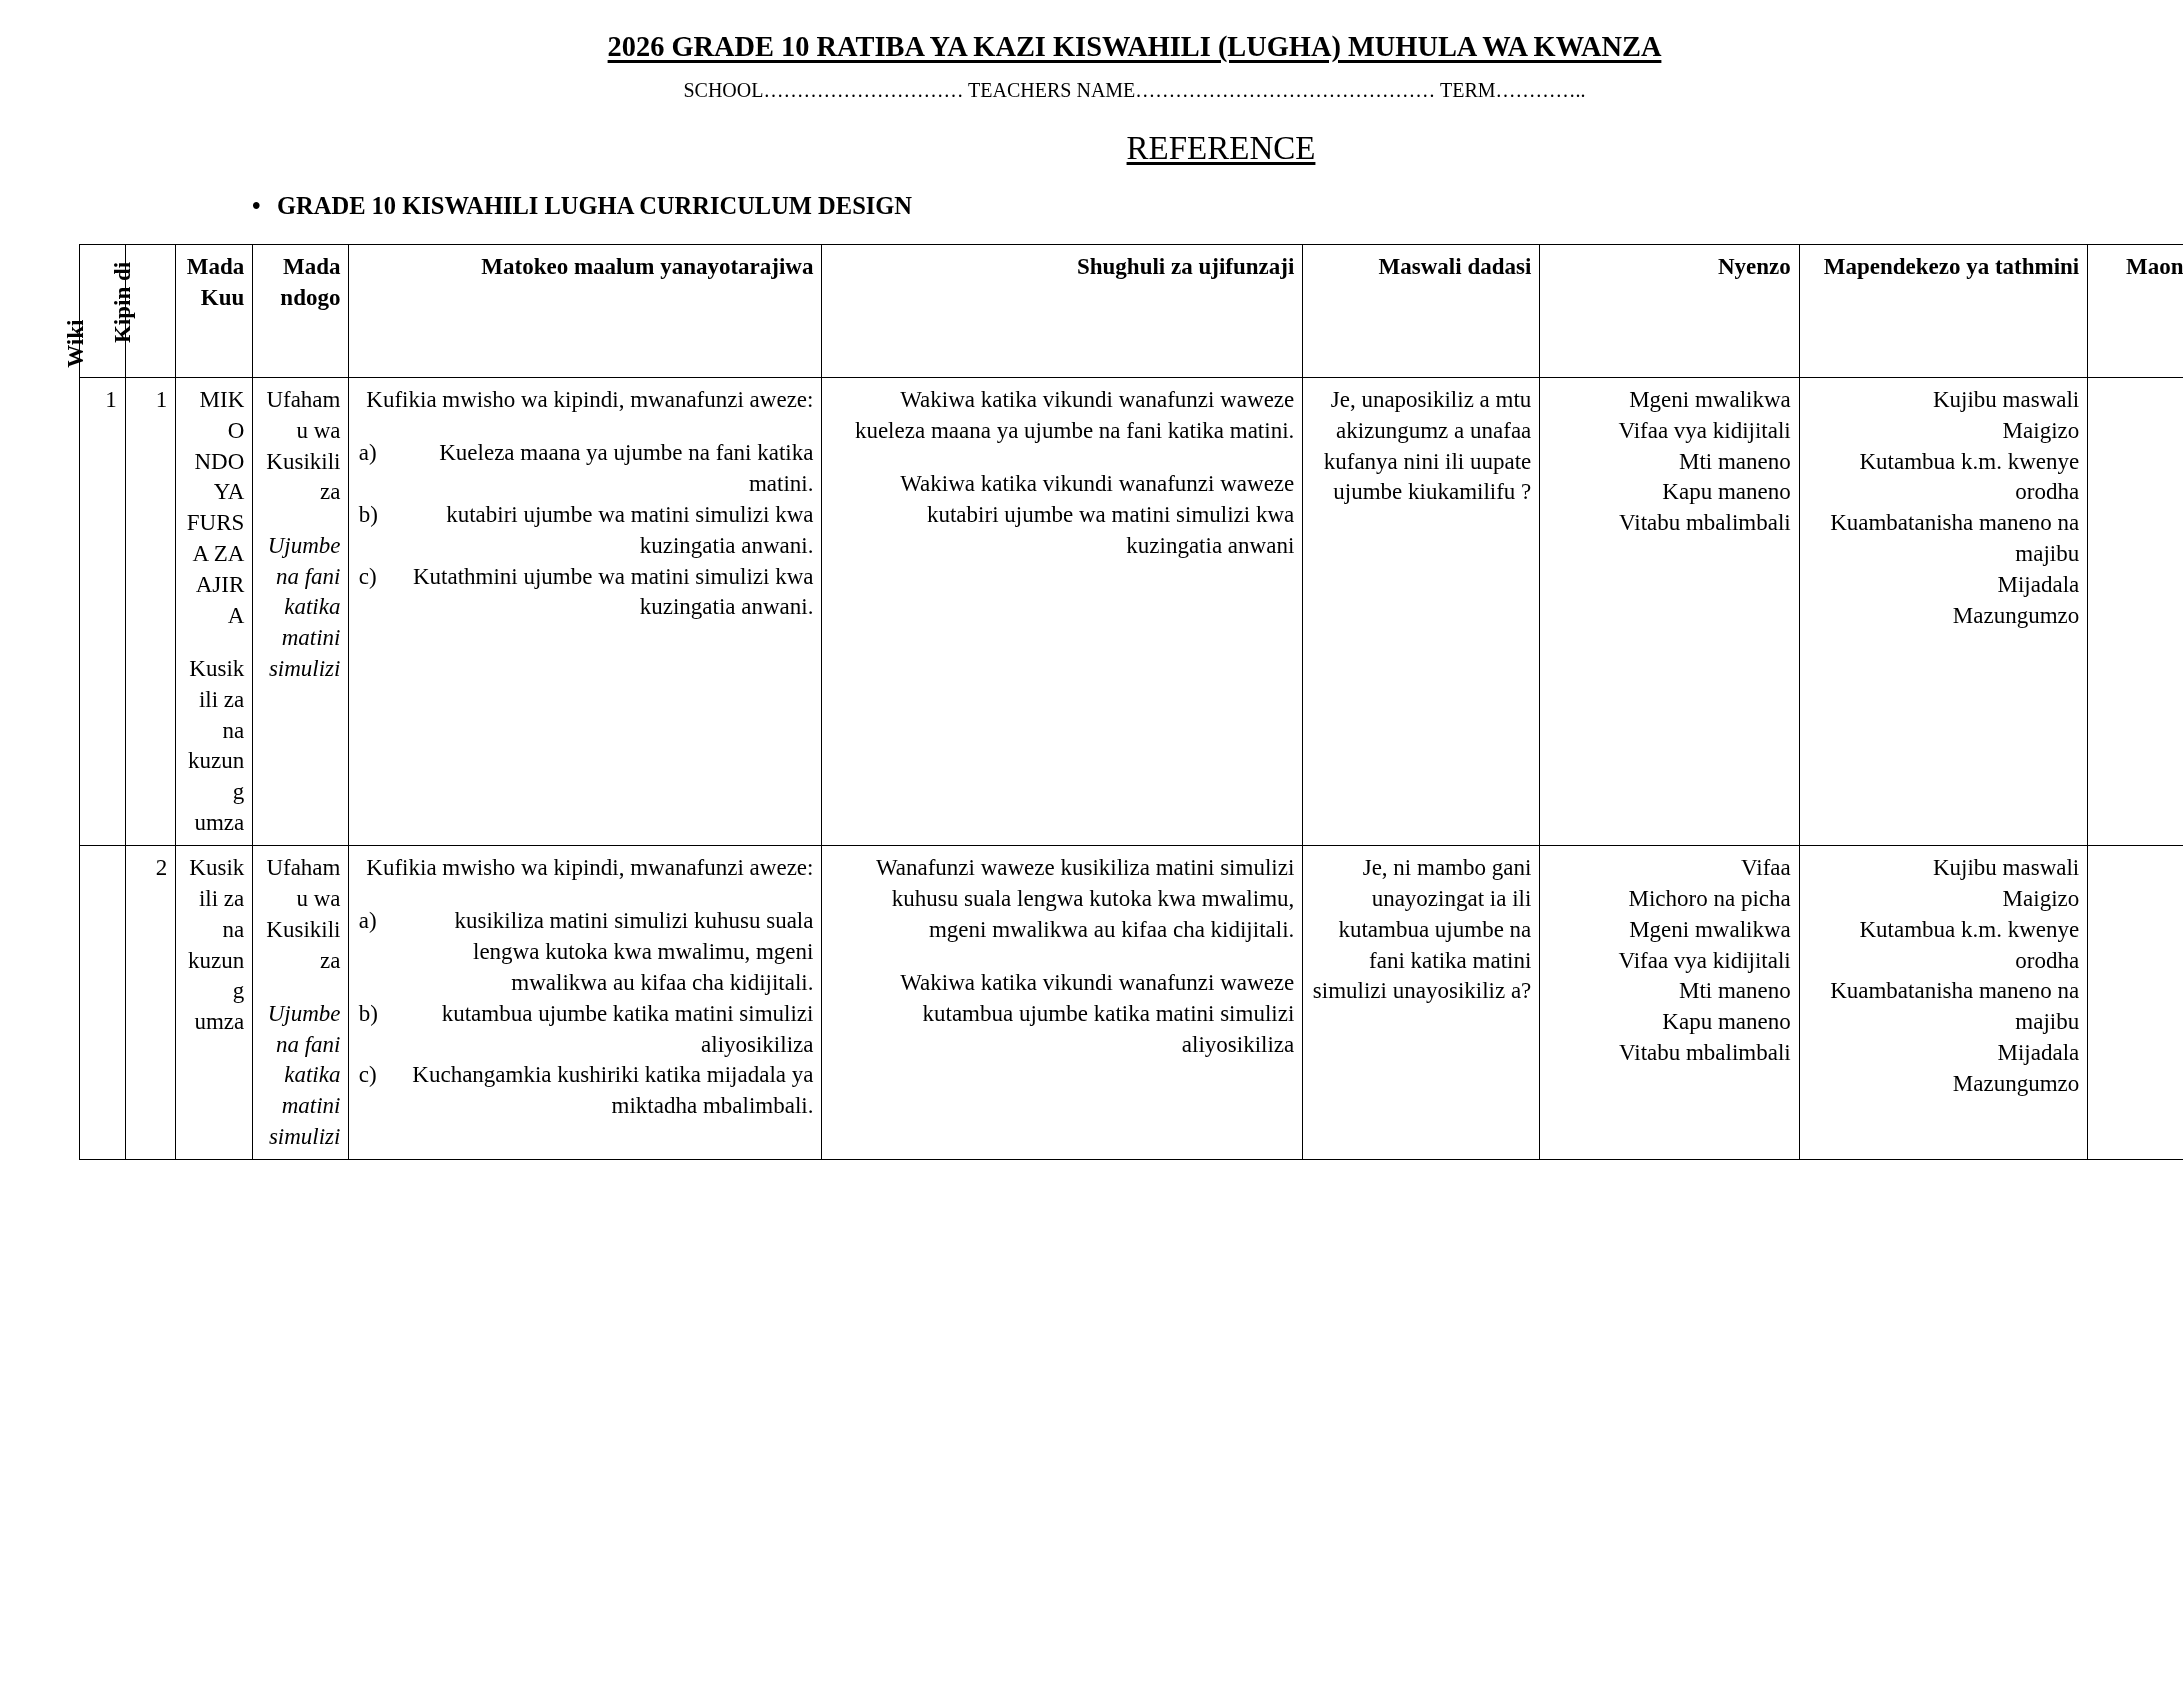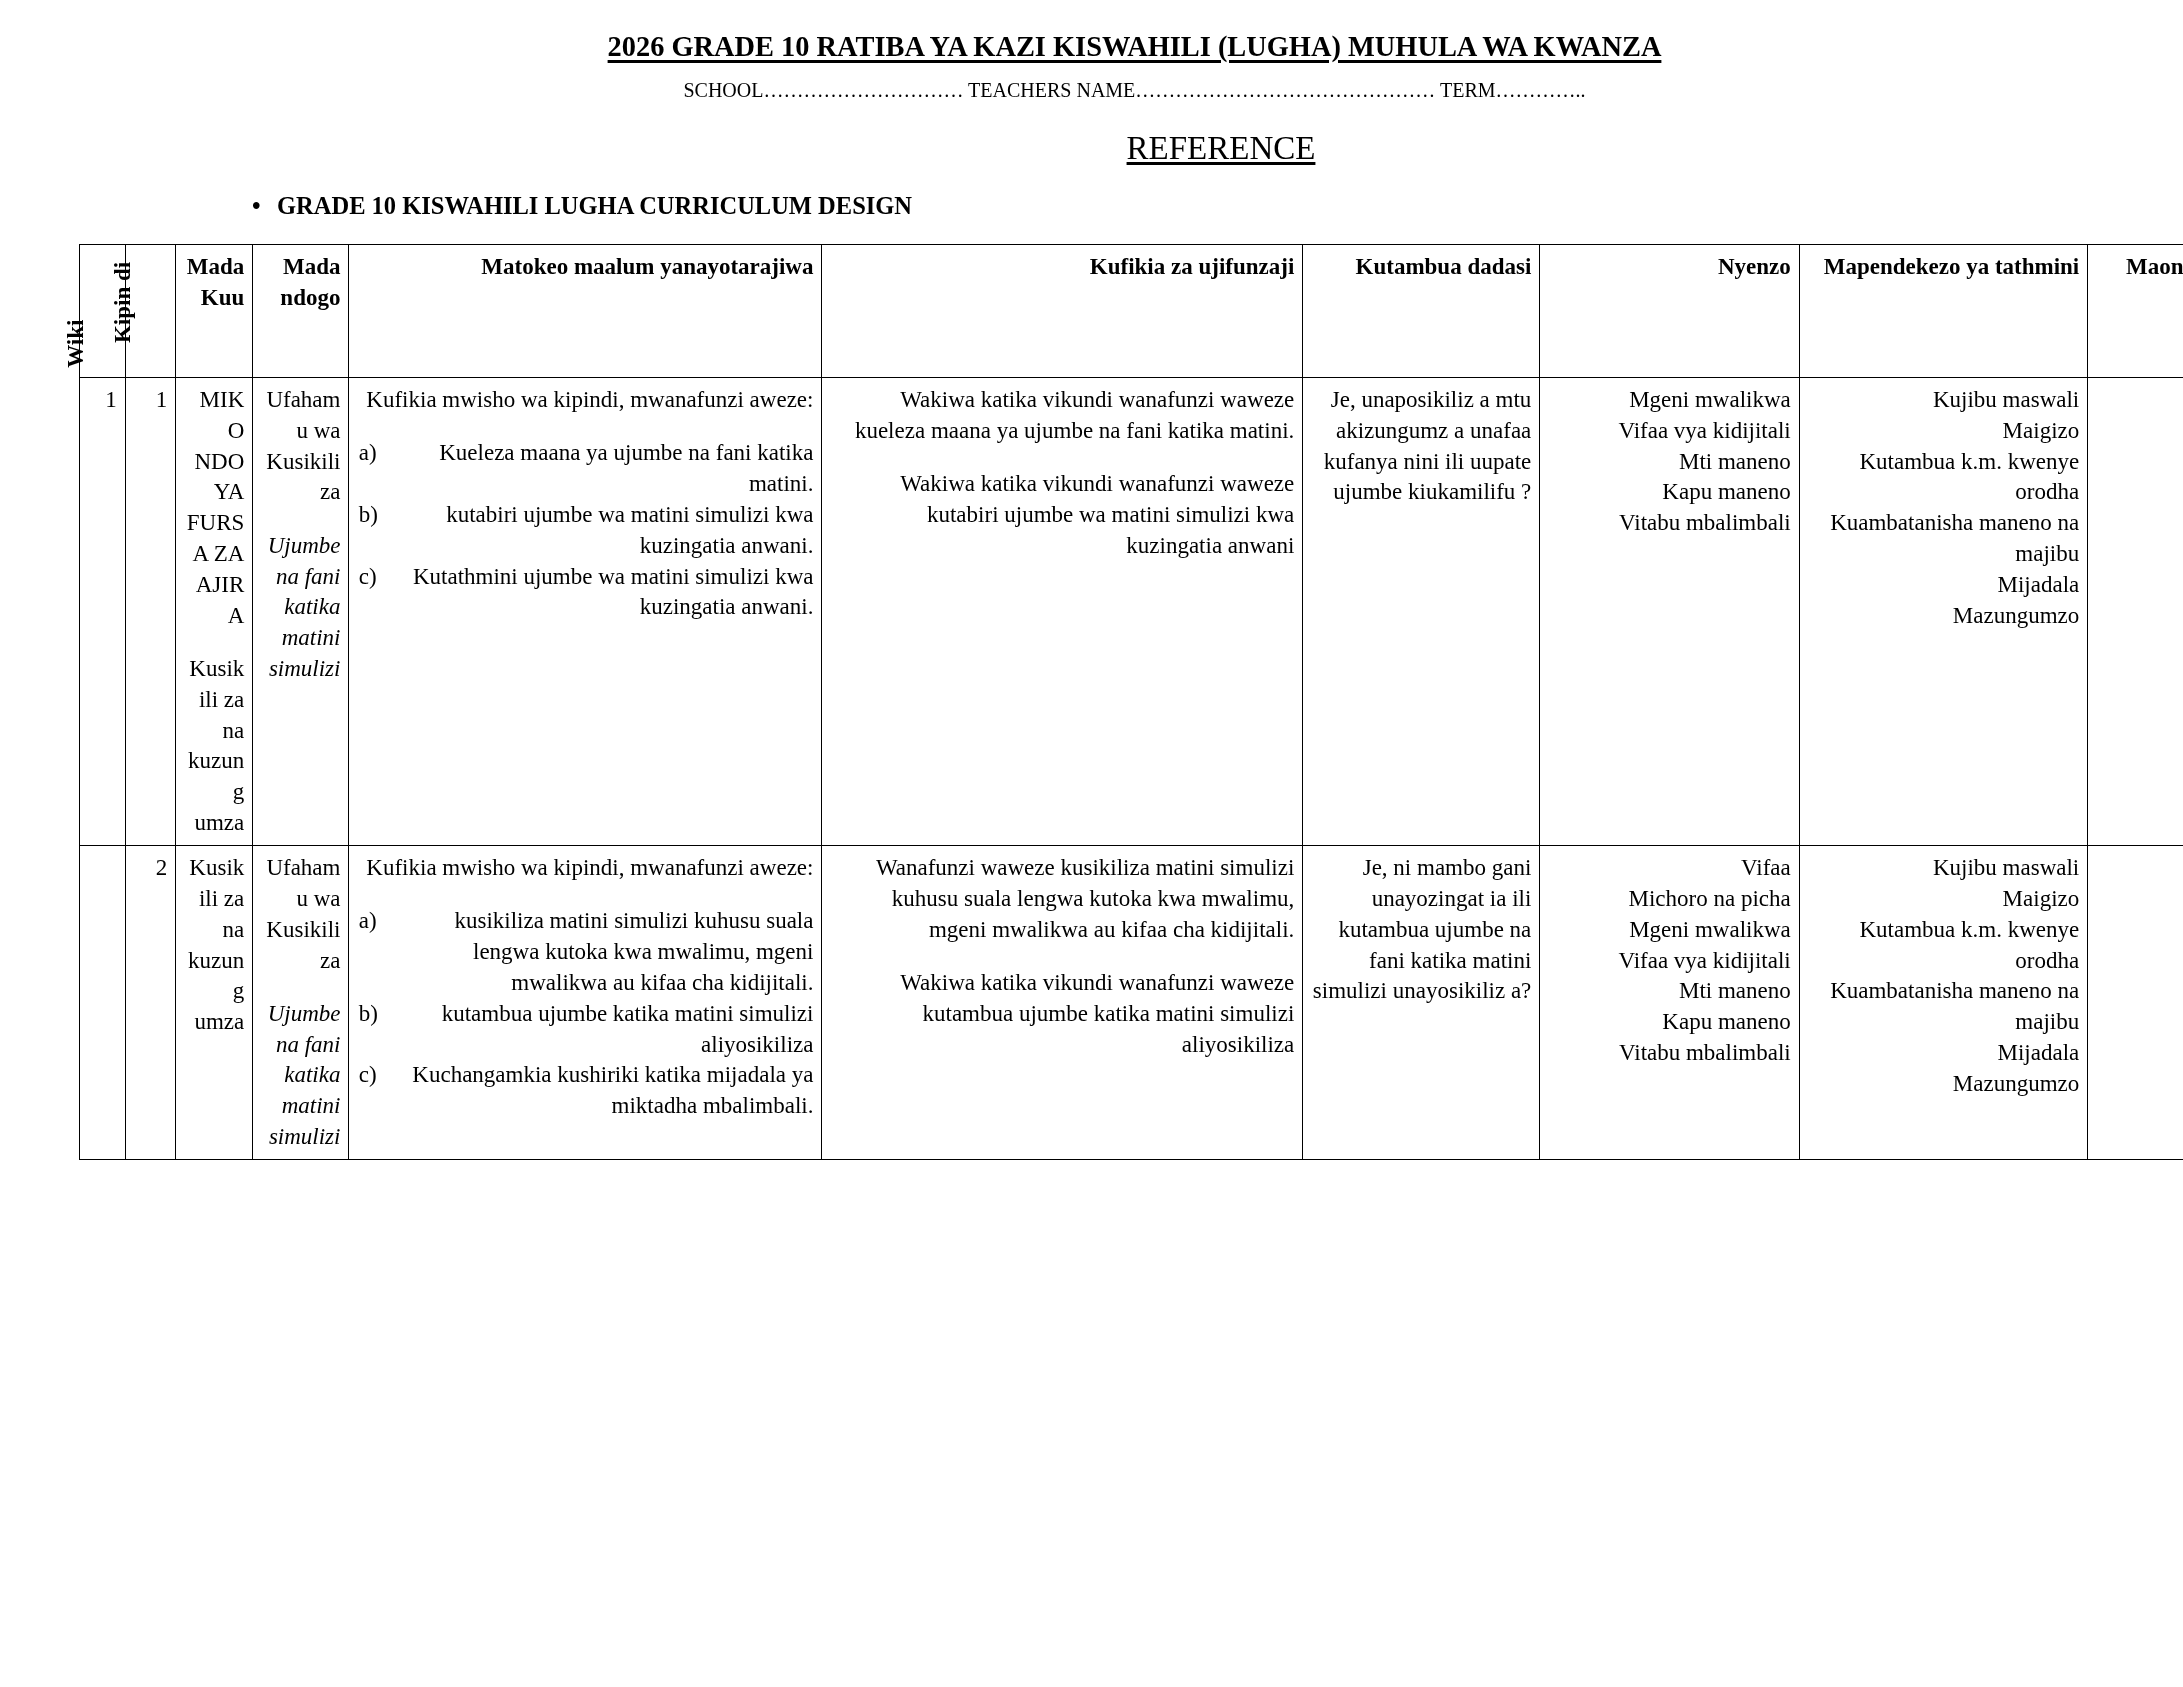--- a/index.html
+++ b/index.html
@@ -208,22 +208,22 @@
       <tr>
         <th class="vert-head">
           <span class="vert-a">Wiki</span>
         </th>
         <th class="vert-head">
           <span class="vert-b">Kipin di</span>
         </th>
         <th>Mada Kuu</th>
         <th>Mada ndogo</th>
         <th>Matokeo maalum yanayotarajiwa</th>
-        <th>Kufikia za ujifunzaji</th>
-        <th>Kutambua dadasi</th>
+        <th>Shughuli za ujifunzaji</th>
+        <th>Maswali dadasi</th>
         <th>Nyenzo</th>
         <th>Mapendekezo ya tathmini</th>
         <th>Maoni</th>
       </tr>
     </thead>
     <tbody>
 
       <tr>
         <td class="num-cell">1</td>
         <td class="num-cell">1</td>

